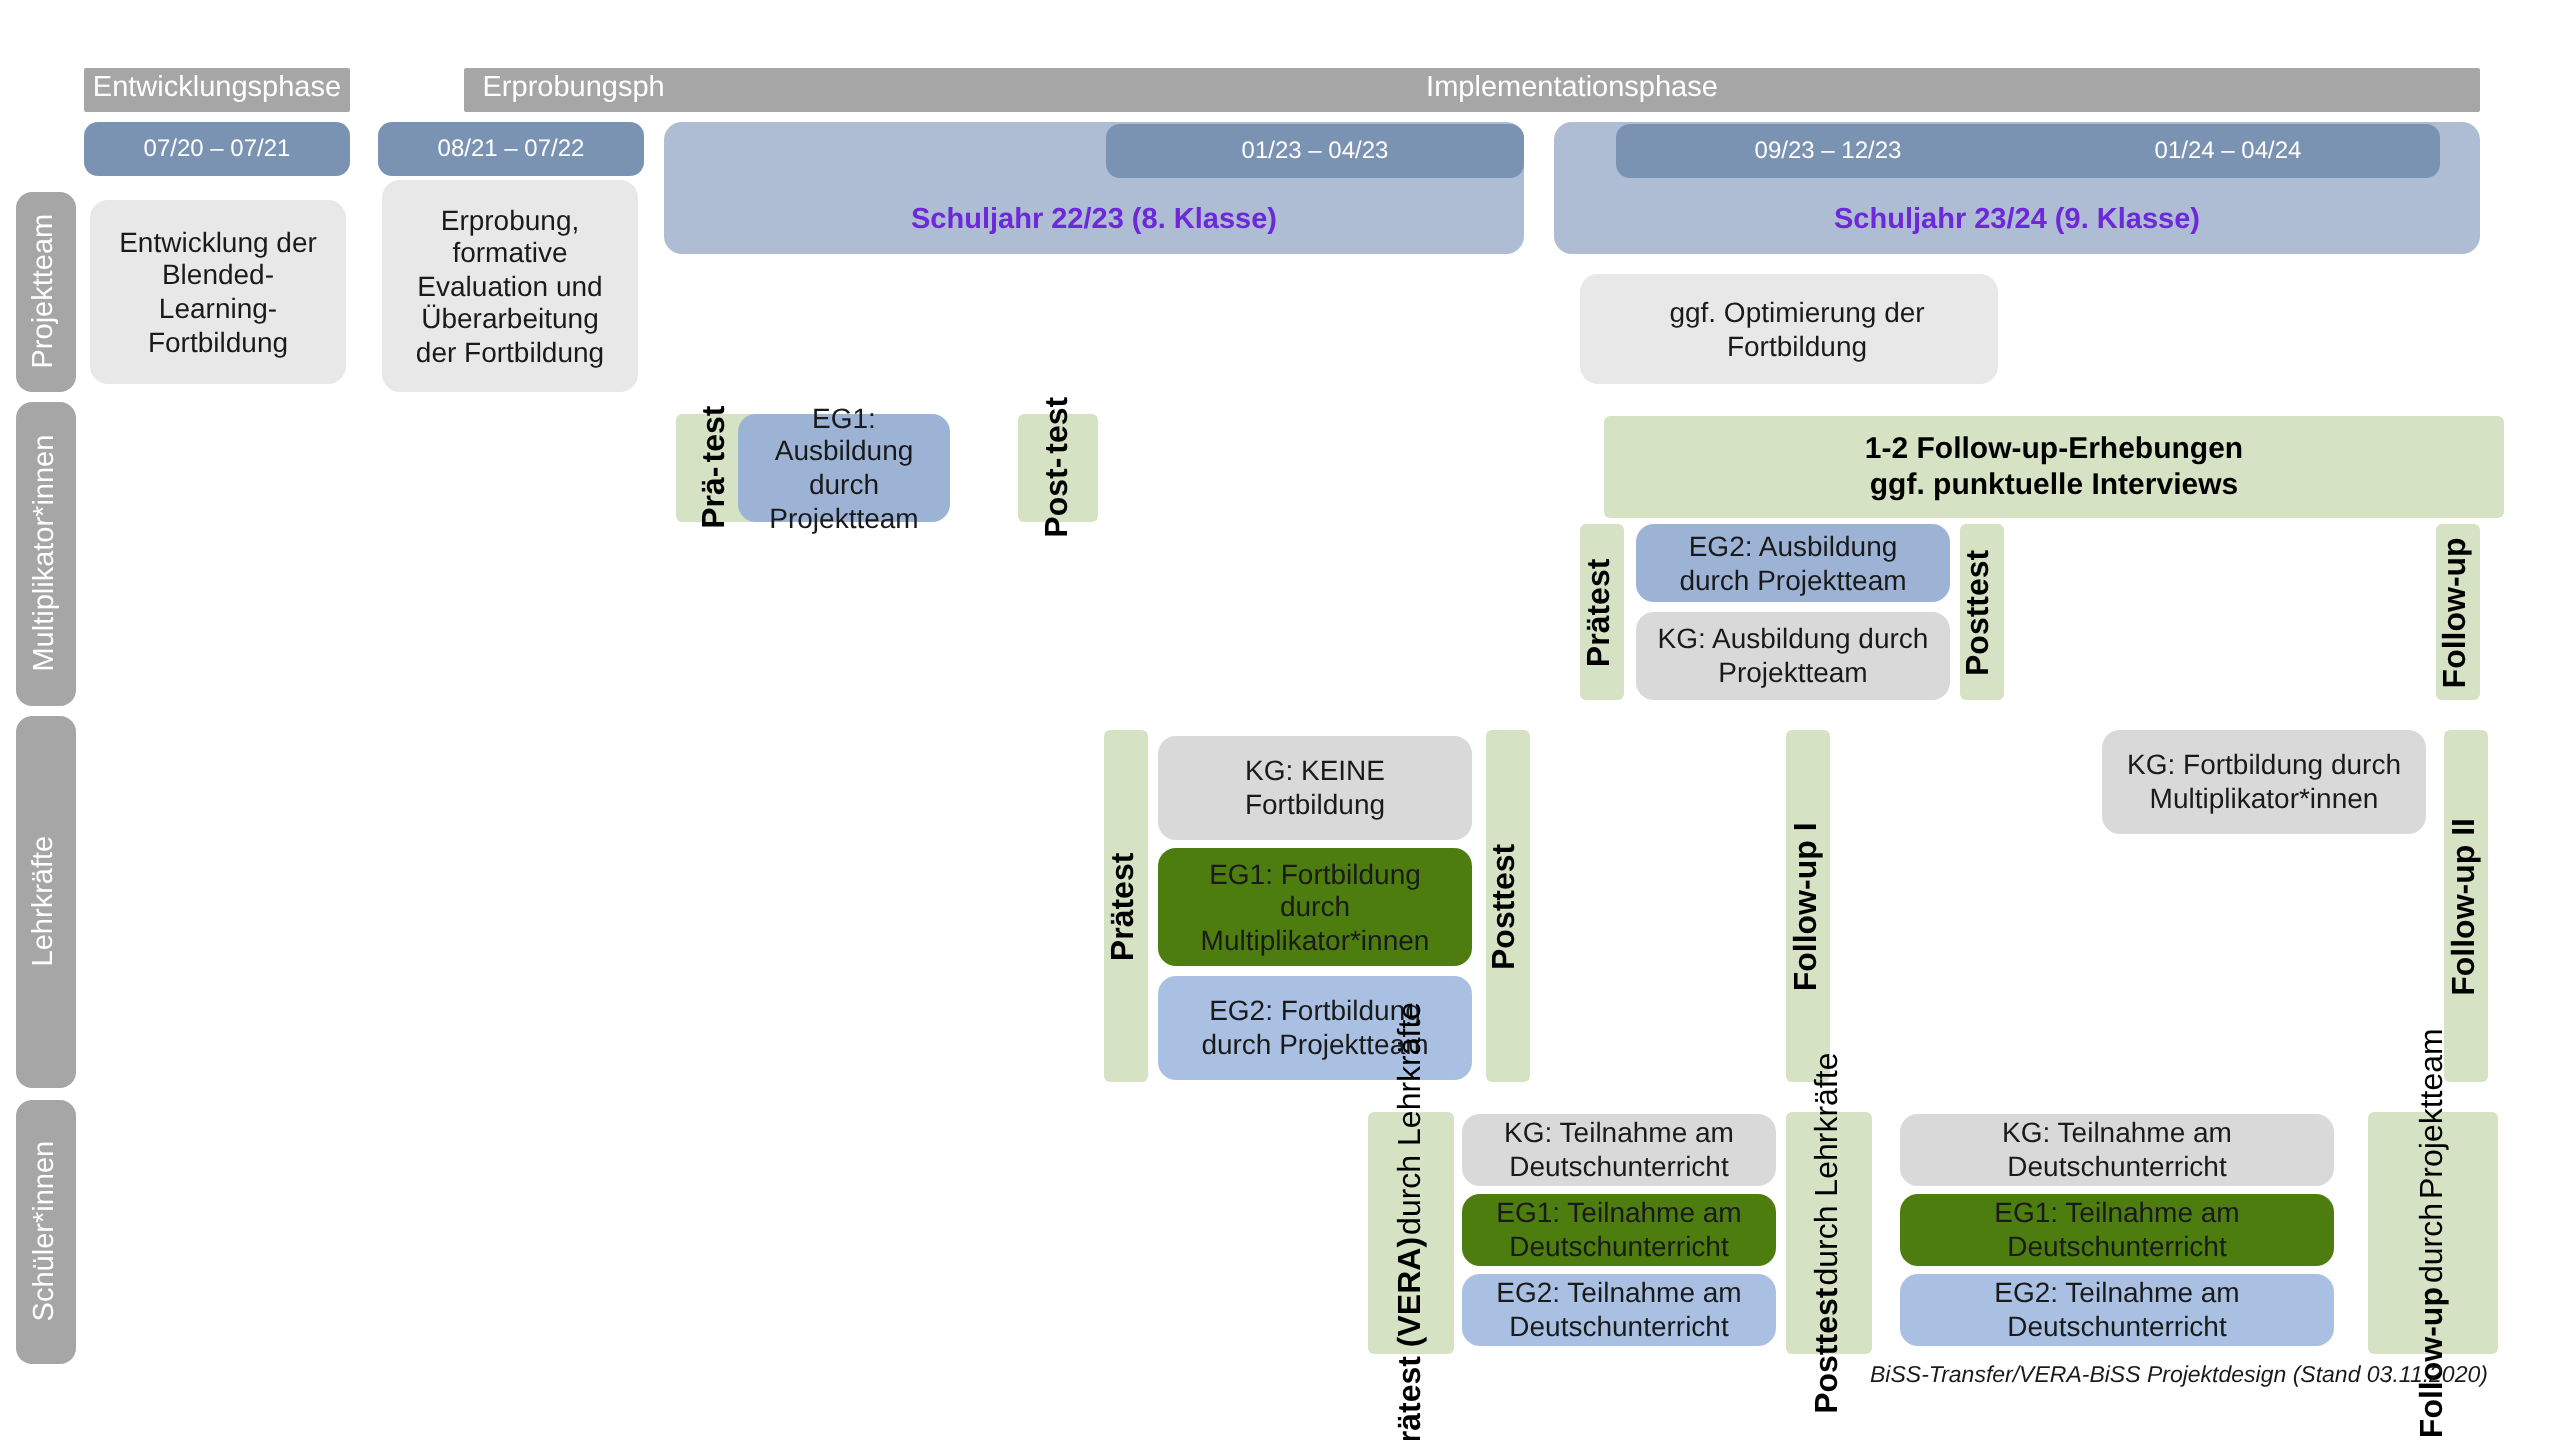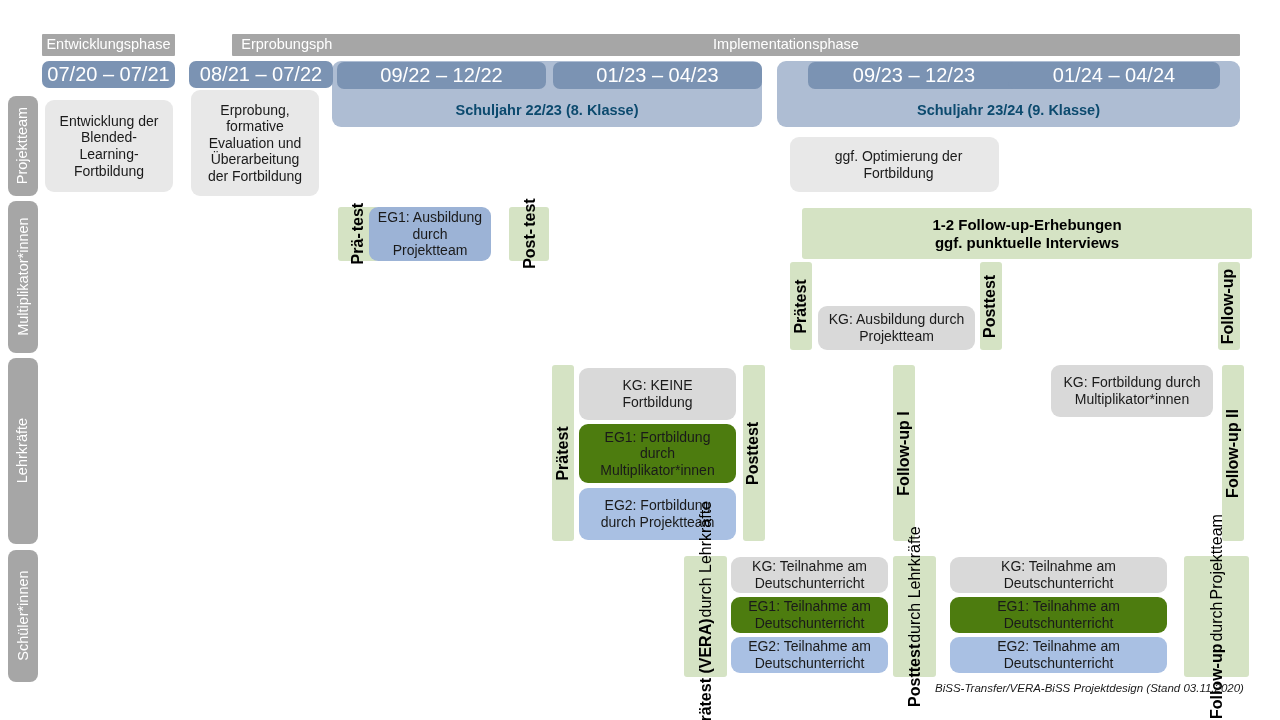--- a/index.html
+++ b/index.html
@@ -8,26 +8,26 @@
     font-family:"Liberation Sans", sans-serif;
     color:#1a1a1a;overflow:hidden;position:relative;
   }
   .stage{position:absolute;left:0;top:0;width:1280px;height:720px;}
   .box{position:absolute;box-sizing:border-box;display:flex;align-items:center;justify-content:center;text-align:center;line-height:1.18;}
 
   
   .phasebar{background:#a6a6a6;color:#ffffff;font-size:14.5px;border-radius:1px;}
 
   
-  .datechip{background:#7b93b3;color:#ffffff;font-size:20px;border-radius:7px;}
+  .datechip{background:#7b93b3;color:#ffffff;font-size:12px;border-radius:7px;}
 
   
   .schoolyear{background:#aebdd3;border-radius:9px;}
   .schoolyear-label{position:absolute;left:0;right:0;bottom:8px;text-align:center;
-    color:#0c4a6e;font-weight:bold;font-size:14.5px;}
+    color:#6d28d9;font-weight:bold;font-size:14.5px;}
 
   
   .rolebar{background:#a6a6a6;border-radius:8px;}
   .rolebar span{
     display:block;white-space:nowrap;color:#ffffff;font-size:14.5px;
     transform:rotate(-90deg);
   }
 
   
   .card{border-radius:9px;font-size:14px;padding:4px 8px;}
@@ -72,25 +72,22 @@
   <div class="box schoolyear" style="left:332px;top:61px;width:430px;height:66px;">
     <span class="schoolyear-label">Schuljahr 22/23 (8. Klasse)</span>
   </div>
   <div class="box schoolyear" style="left:777px;top:61px;width:463px;height:66px;">
     <span class="schoolyear-label">Schuljahr 23/24 (9. Klasse)</span>
   </div>
 
   <div class="box datechip" style="left:42px;top:61px;width:133px;height:27px;">
     <span>07/20 – 07/21</span>
   </div>
-  <div class="box datechip" style="left:189px;top:61px;width:144px;height:27px;">
+  <div class="box datechip" style="left:189px;top:61px;width:133px;height:27px;">
     <span>08/21 – 07/22</span>
-  </div>
-  <div class="box datechip" style="left:337px;top:62px;width:209px;height:27px;">
-    <span>09/22 – 12/22</span>
   </div>
   <div class="box datechip" style="left:553px;top:62px;width:209px;height:27px;">
     <span>01/23 – 04/23</span>
   </div>
   <div class="box datechip" style="left:808px;top:62px;width:212px;height:27px;">
     <span>09/23 – 12/23</span>
   </div>
   <div class="box datechip" style="left:1008px;top:62px;width:212px;height:27px;">
     <span>01/24 – 04/24</span>
   </div>
@@ -122,21 +119,21 @@
     <div class="vert">
       <div class="vstack">
         <span class="vline b">Prä-</span>
       </div>
       <div class="vstack" style="margin-left:2px;">
         <span class="vline b">test</span>
       </div>
     </div>
   </div>
 
-  <div class="box card blue-mid" style="left:369px;top:207px;width:122px;height:54px;">
+  <div class="box card blue-mid" style="left:369px;top:207px;width:106px;height:54px;">
     <span>EG1: Ausbildung durch Projektteam</span>
   </div>
 
   <div class="box green" style="left:509px;top:207px;width:40px;height:54px;">
     <div class="vert">
       <div class="vstack">
         <span class="vline b">Post-</span>
       </div>
       <div class="vstack" style="margin-left:2px;">
         <span class="vline b">test</span>
@@ -150,20 +147,23 @@
       <div>ggf. punktuelle Interviews</div>
     </div>
   </div>
 
   <div class="box green" style="left:790px;top:262px;width:22px;height:88px;">
     <div class="vert">
       <span class="vline b">Prätest</span>
     </div>
   </div>
 
+  <div class="box card blue-mid" style="left:818px;top:262px;width:157px;height:39px;">
+    <span>EG2: Ausbildung durch Projektteam</span>
+  </div>
   <div class="box card gray2" style="left:818px;top:306px;width:157px;height:44px;">
     <span>KG: Ausbildung durch Projektteam</span>
   </div>
 
   <div class="box green" style="left:980px;top:262px;width:22px;height:88px;">
     <div class="vert">
       <span class="vline b">Posttest</span>
     </div>
   </div>
 

